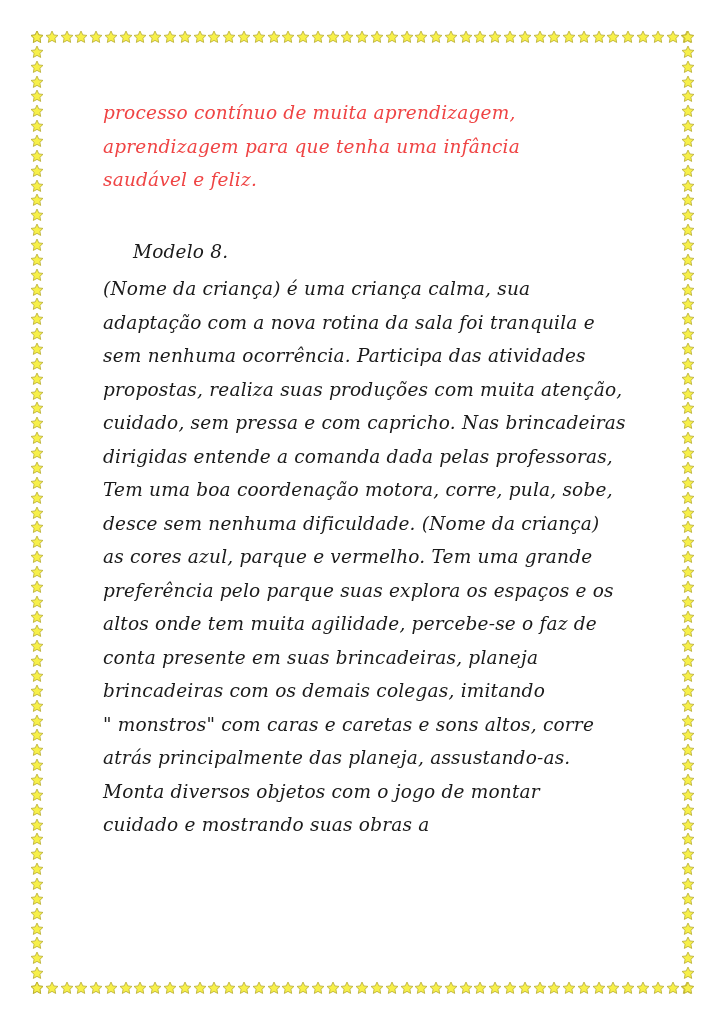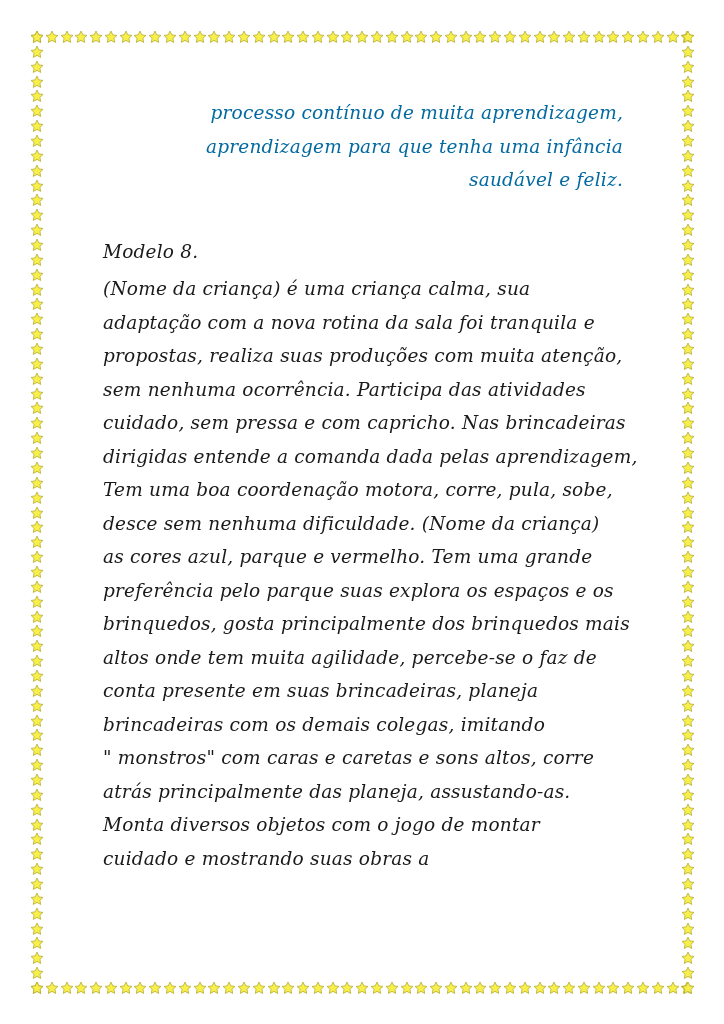--- a/index.html
+++ b/index.html
@@ -8,23 +8,23 @@
     .border-row { flex-direction: row; justify-content: space-between; }
     .border-col { flex-direction: column; justify-content: space-between; }
     .star { width: 14px; height: 14px; display: block; }
     .star svg { width: 14px; height: 14px; display: block; }
     .page-text {
       position: absolute; left: 103px; top: 96px; width: 520px;
       font-family: "DejaVu Serif", serif; font-style: italic;
       font-size: 18.5px; letter-spacing: 0.2px;
     }
     .line { height: 33.5px; line-height: 33.5px; white-space: nowrap; }
-    .gray { color: #0369a1; text-align: right; }
+    .gray { color: #ef4444; }
     .black { color: #1a1a1a; }
-    .heading { margin-top: 38px; margin-bottom: 4px; }
+    .heading { margin-top: 38px; margin-bottom: 4px; margin-left: 30px; }
   </style>
 </head>
 <body>
 
 <div>
   <div class="border-row" id="row-top" style="left:30px; top:30px; width:665px;">
       <span class="star">
         <svg viewBox="0 0 24 24">
           <path d="M12 1.8l3.1 6.6 7.1.9-5.2 4.9 1.3 7.1L12 17.8l-6.3 3.5 1.3-7.1L1.8 9.3l7.1-.9z" fill="#f7f04a" stroke="#b3a72c" stroke-width="1.3" stroke-linejoin="round"></path>
         </svg>
@@ -1136,29 +1136,28 @@
 <div class="page-text">
   <div class="gray">
     <div class="line">processo contínuo de muita aprendizagem,</div>
     <div class="line">aprendizagem para que tenha uma infância</div>
     <div class="line">saudável e feliz.</div>
   </div>
   <div class="black line heading">Modelo 8.</div>
   <div class="black">
     <div class="line">(Nome da criança) é uma criança calma, sua</div>
     <div class="line">adaptação com a nova rotina da sala foi tranquila e</div>
+    <div class="line">sem nenhuma ocorrência. Participa das atividades</div>
     <div class="line">propostas, realiza suas produções com muita atenção,</div>
-    <div class="line">sem nenhuma ocorrência. Participa das atividades</div>
     <div class="line">cuidado, sem pressa e com capricho. Nas brincadeiras</div>
-    <div class="line">dirigidas entende a comanda dada pelas aprendizagem,</div>
+    <div class="line">dirigidas entende a comanda dada pelas professoras,</div>
     <div class="line">Tem uma boa coordenação motora, corre, pula, sobe,</div>
     <div class="line">desce sem nenhuma dificuldade. (Nome da criança)</div>
     <div class="line">as cores azul, parque e vermelho. Tem uma grande</div>
     <div class="line">preferência pelo parque suas explora os espaços e os</div>
-    <div class="line">brinquedos, gosta principalmente dos brinquedos mais</div>
     <div class="line">altos onde tem muita agilidade, percebe-se o faz de</div>
     <div class="line">conta presente em suas brincadeiras, planeja</div>
     <div class="line">brincadeiras com os demais colegas, imitando</div>
     <div class="line">" monstros"  com caras e caretas e sons altos, corre</div>
     <div class="line">atrás principalmente das planeja, assustando-as.</div>
     <div class="line">Monta diversos objetos com o jogo de montar</div>
     <div class="line">cuidado e mostrando suas obras a</div>
   </div>
 </div>
 

